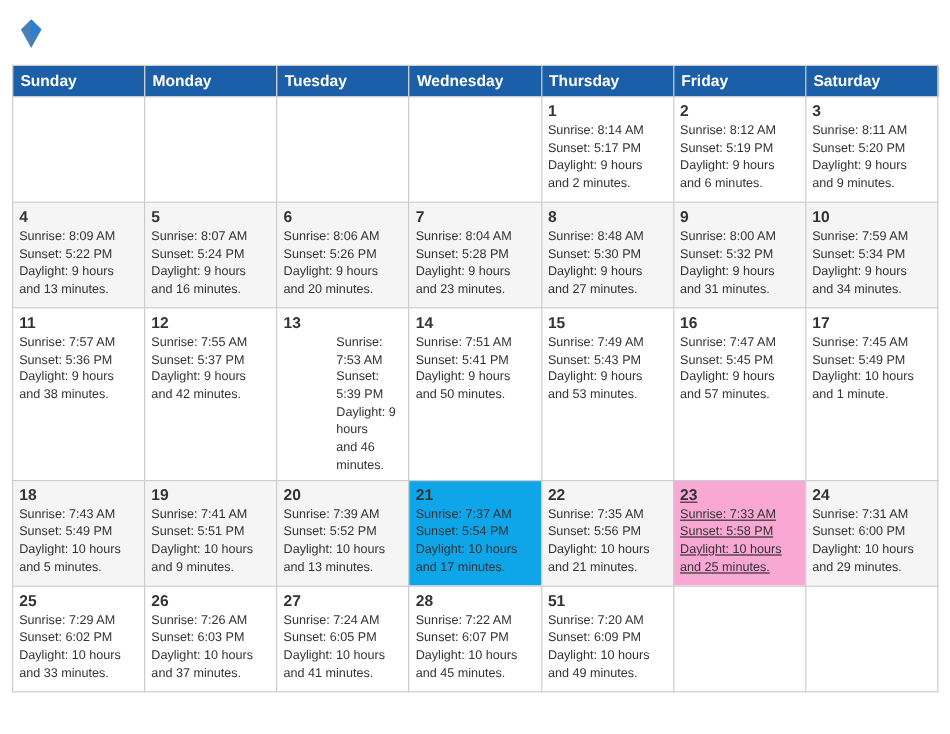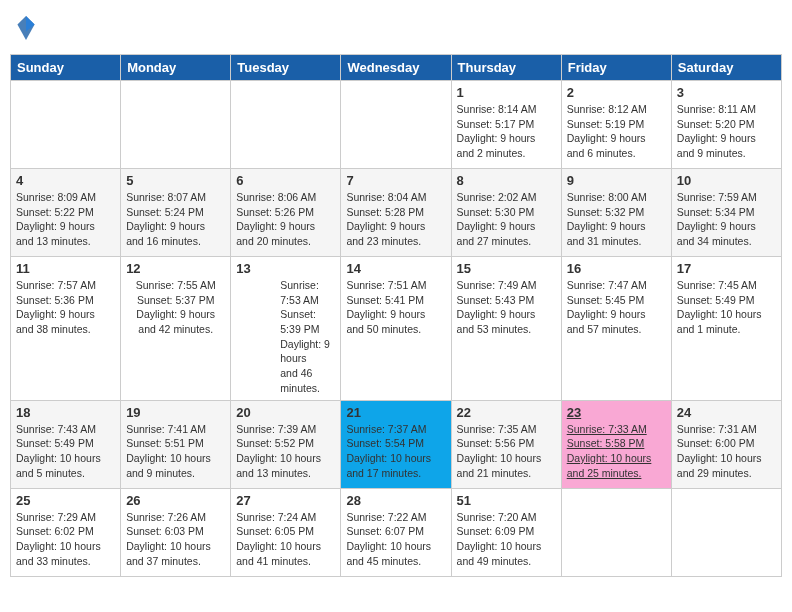--- a/index.html
+++ b/index.html
@@ -178,21 +178,21 @@
         </td>
         <td style="background-color: rgb(245, 245, 245);">
           <span class="day-number">7</span>
           <div class="cell-info" style="white-space: pre-line;">Sunrise: 8:04 AM
 Sunset: 5:28 PM
 Daylight: 9 hours
 and 23 minutes.</div>
         </td>
         <td style="background-color: rgb(245, 245, 245);">
           <span class="day-number">8</span>
-          <div class="cell-info" style="white-space: pre-line;">Sunrise: 2:02 AM
+          <div class="cell-info" style="white-space: pre-line;">Sunrise: 8:48 AM
 Sunset: 5:30 PM
 Daylight: 9 hours
 and 27 minutes.</div>
         </td>
         <td style="background-color: rgb(245, 245, 245);">
           <span class="day-number">9</span>
           <div class="cell-info" style="white-space: pre-line;">Sunrise: 8:00 AM
 Sunset: 5:32 PM
 Daylight: 9 hours
 and 31 minutes.</div>
@@ -208,21 +208,21 @@
       <tr>
         <td>
           <span class="day-number">11</span>
           <div class="cell-info" style="white-space: pre-line;">Sunrise: 7:57 AM
 Sunset: 5:36 PM
 Daylight: 9 hours
 and 38 minutes.</div>
         </td>
         <td>
           <span class="day-number">12</span>
-          <div class="cell-info" style="white-space: pre-line; text-align: center;">Sunrise: 7:55 AM
+          <div class="cell-info" style="white-space: pre-line;">Sunrise: 7:55 AM
 Sunset: 5:37 PM
 Daylight: 9 hours
 and 42 minutes.</div>
         </td>
         <td>
           <span class="day-number">13</span>
           <div class="cell-info" style="white-space: pre-line; margin-left: 44px;">Sunrise: 7:53 AM
 Sunset: 5:39 PM
 Daylight: 9 hours
 and 46 minutes.</div>

